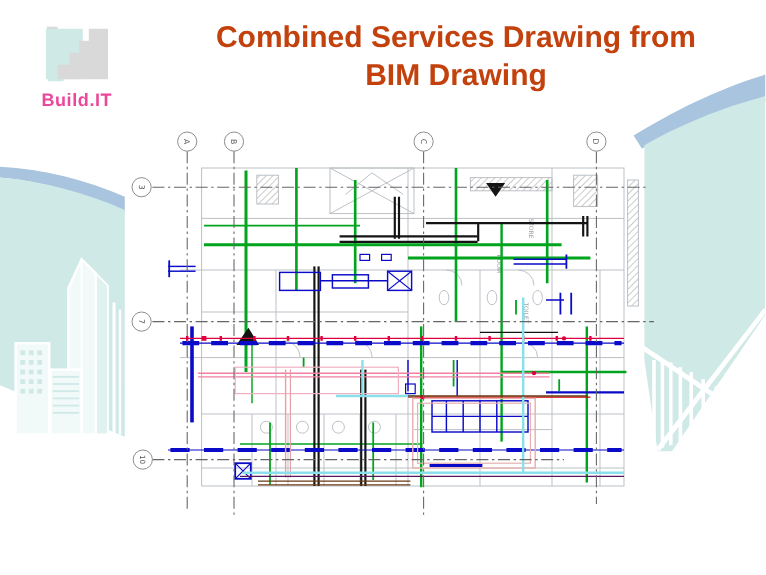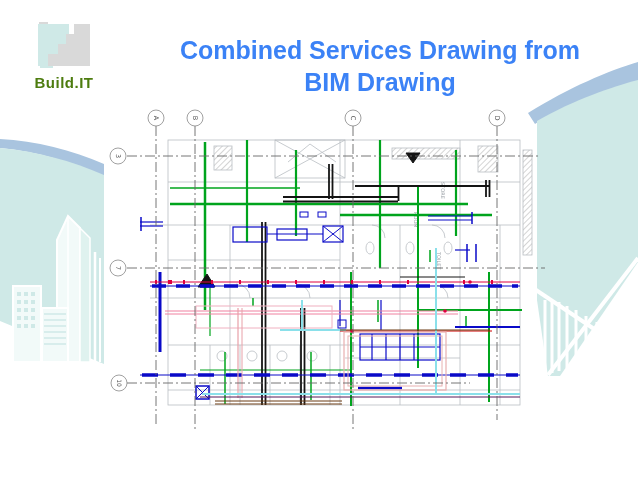--- a/index.html
+++ b/index.html
@@ -4,26 +4,26 @@
 <style>
   html,body{margin:0;padding:0;background:#fff;}
   .slide{
     position:relative;width:638px;height:479px;background:#ffffff;
     overflow:hidden;font-family:"Liberation Sans",sans-serif;
   }
   .bg{position:absolute;left:0;top:0;width:638px;height:479px;}
   .logo{position:absolute;left:28px;top:22px;width:72px;text-align:center;}
   .logo-text{
     margin-top:2px;font-weight:bold;font-size:15px;letter-spacing:.5px;
-    color:#4d7c0f;font-family:"Liberation Sans",sans-serif;
+    color:#ec4899;font-family:"Liberation Sans",sans-serif;
   }
   .title{
-    position:absolute;left:148px;top:34px;width:464px;
+    position:absolute;left:148px;top:15px;width:464px;
     text-align:center;font-weight:bold;font-size:25px;line-height:32px;
-    color:#3b82f6;font-family:"Liberation Sans",sans-serif;
+    color:#c2410c;font-family:"Liberation Sans",sans-serif;
   }
   .drawing{position:absolute;left:100px;top:96px;width:448px;height:348px;}
   svg text{font-family:"DejaVu Sans",sans-serif;}
 </style>
 </head>
 <body>
 
 <div class="slide">
 
   <svg class="bg" viewBox="0 0 638 479">

